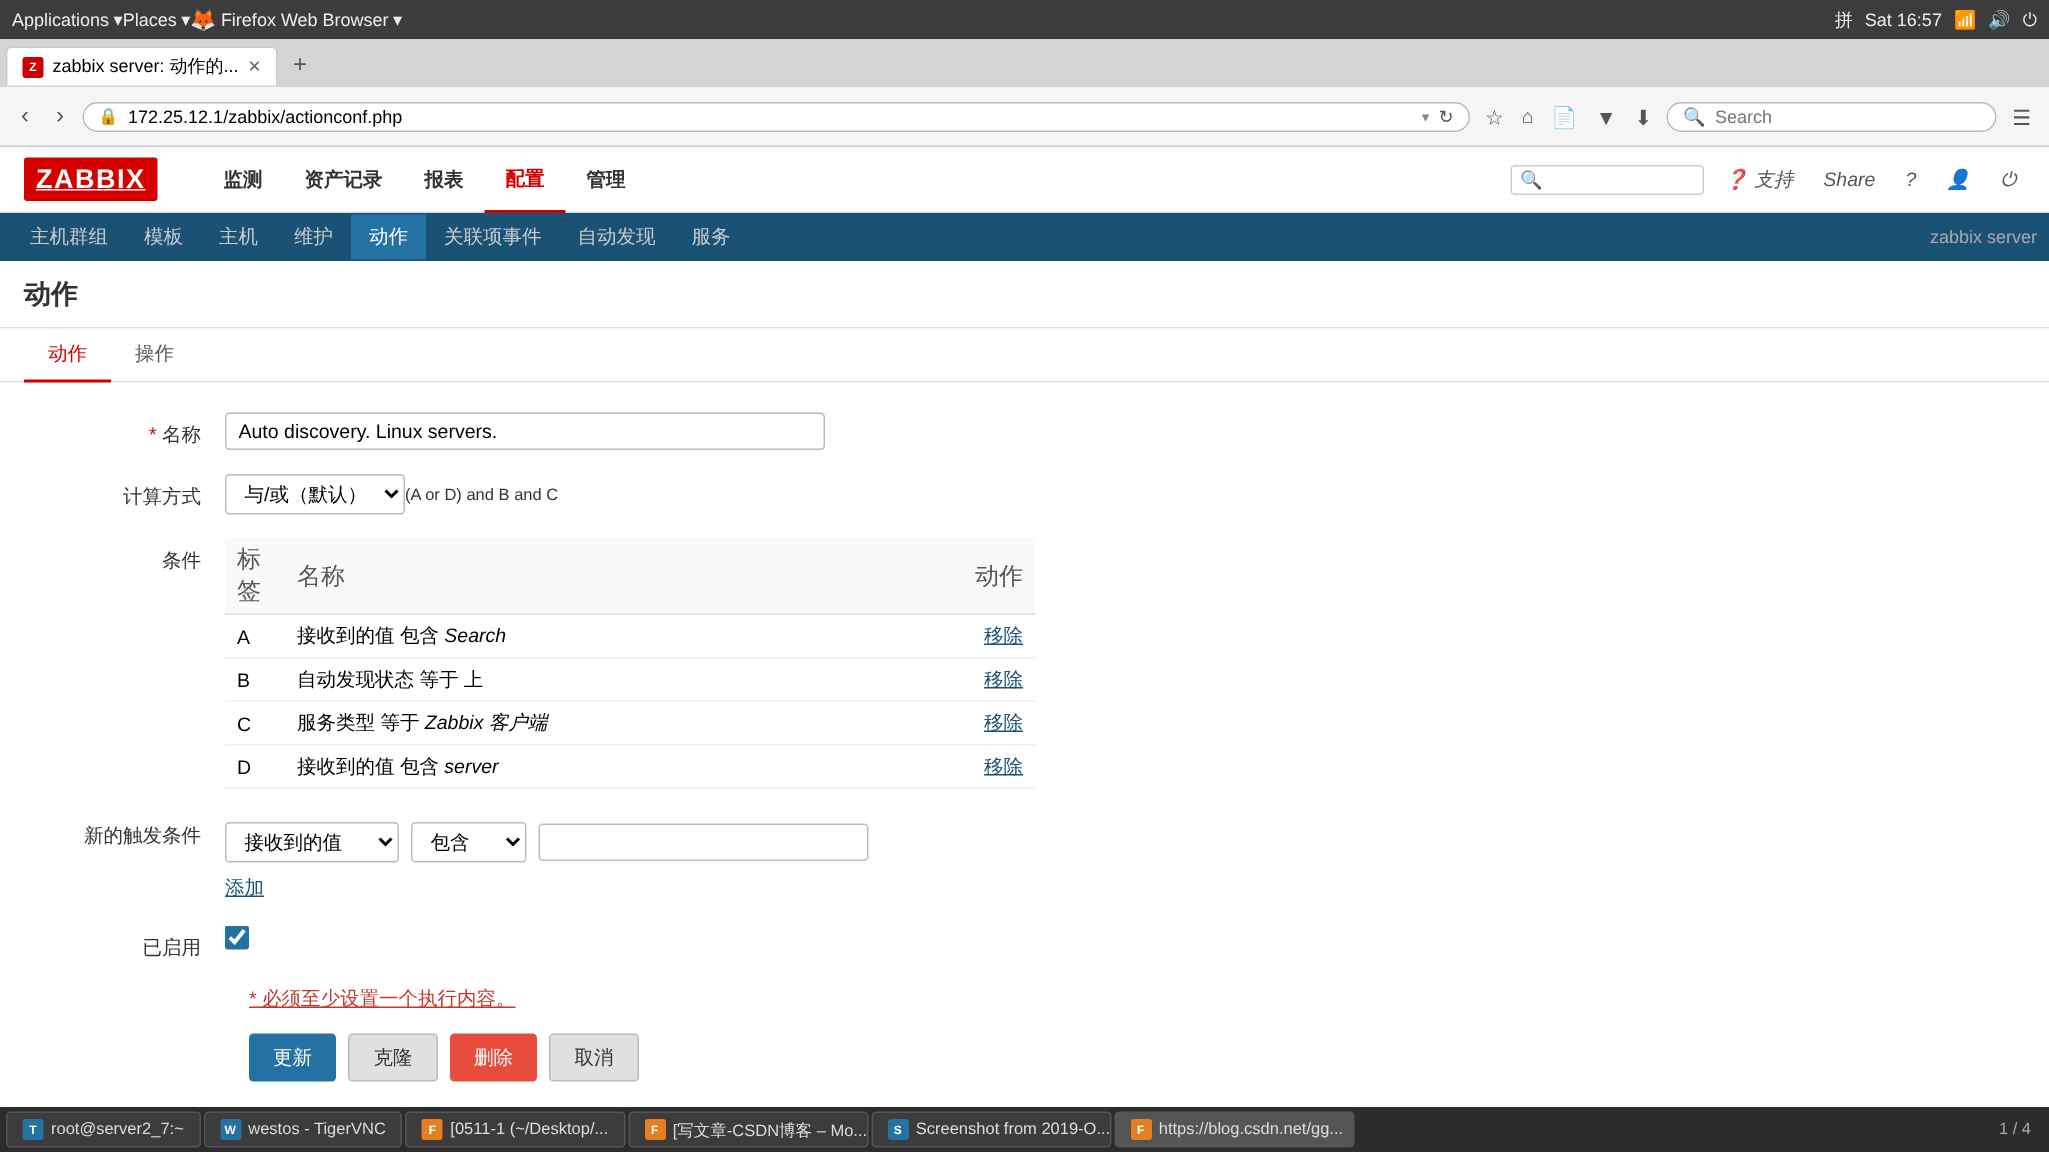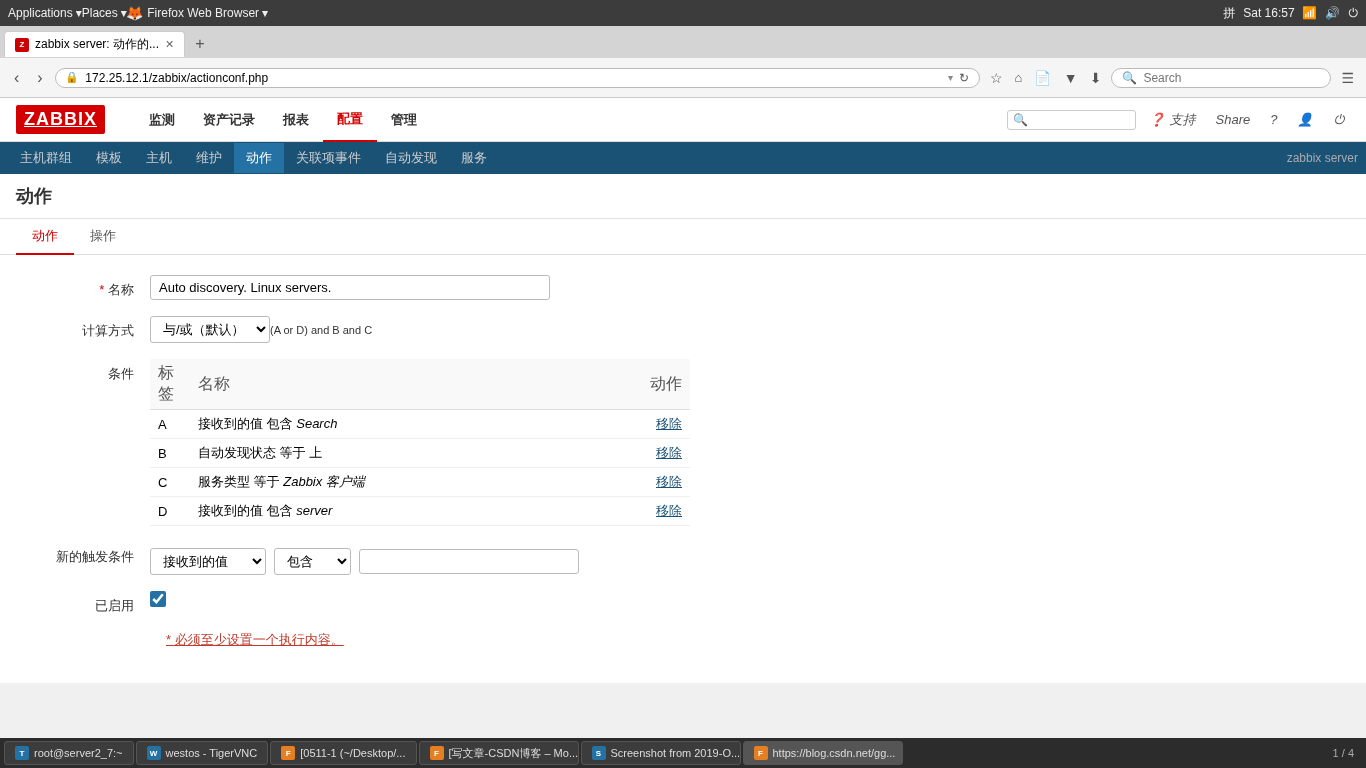--- a/index.html
+++ b/index.html
@@ -343,34 +343,41 @@
           <option>服务类型</option>
         </select>
         <select class="form-select">
           <option>包含</option>
           <option>不包含</option>
           <option>等于</option>
           <option>不等于</option>
         </select>
         <input class="trigger-input" style="">
       </div>
+      <a class="add-link">添加</a>
     </div>
   </div>
 
   <div class="form-row">
     <div class="form-label">已启用</div>
     <div class="form-control">
       <div class="checkbox-row">
         <input type="checkbox" class="form-checkbox" checked="" style="">
       </div>
     </div>
   </div>
 
   <div class="warning-text">* 必须至少设置一个执行内容。</div>
 
+  <div class="btn-row">
+    <button class="btn btn-primary">更新</button>
+    <button class="btn btn-secondary">克隆</button>
+    <button class="btn btn-danger">删除</button>
+    <button class="btn btn-secondary">取消</button>
+  </div>
 </div>
 
 <div class="taskbar-bottom">
   <div class="taskbar-app">
     <div class="app-icon blue">T</div>
     <span>root@server2_7:~</span>
   </div>
   <div class="taskbar-app">
     <div class="app-icon blue">W</div>
     <span>westos - TigerVNC</span>

